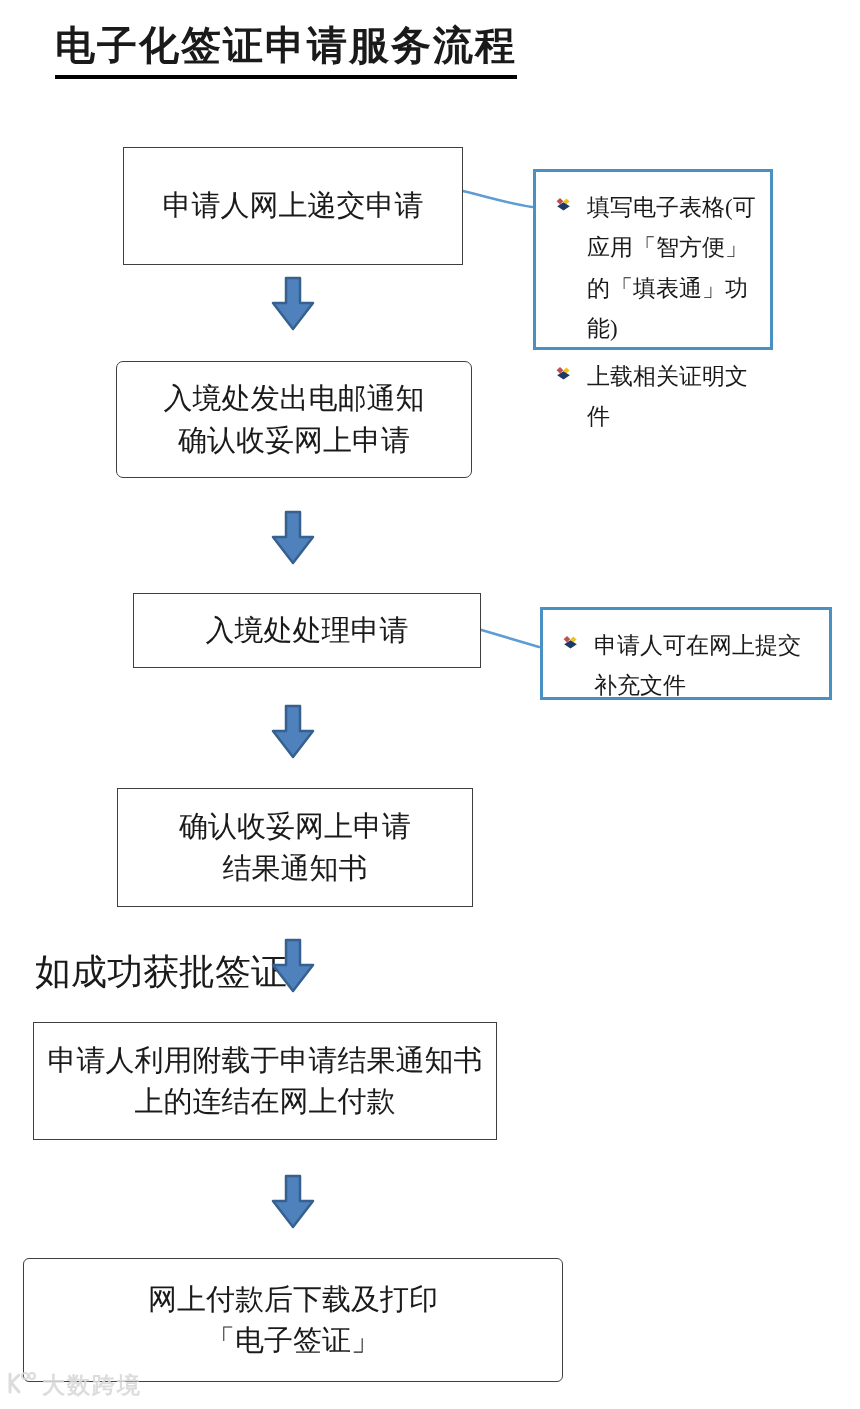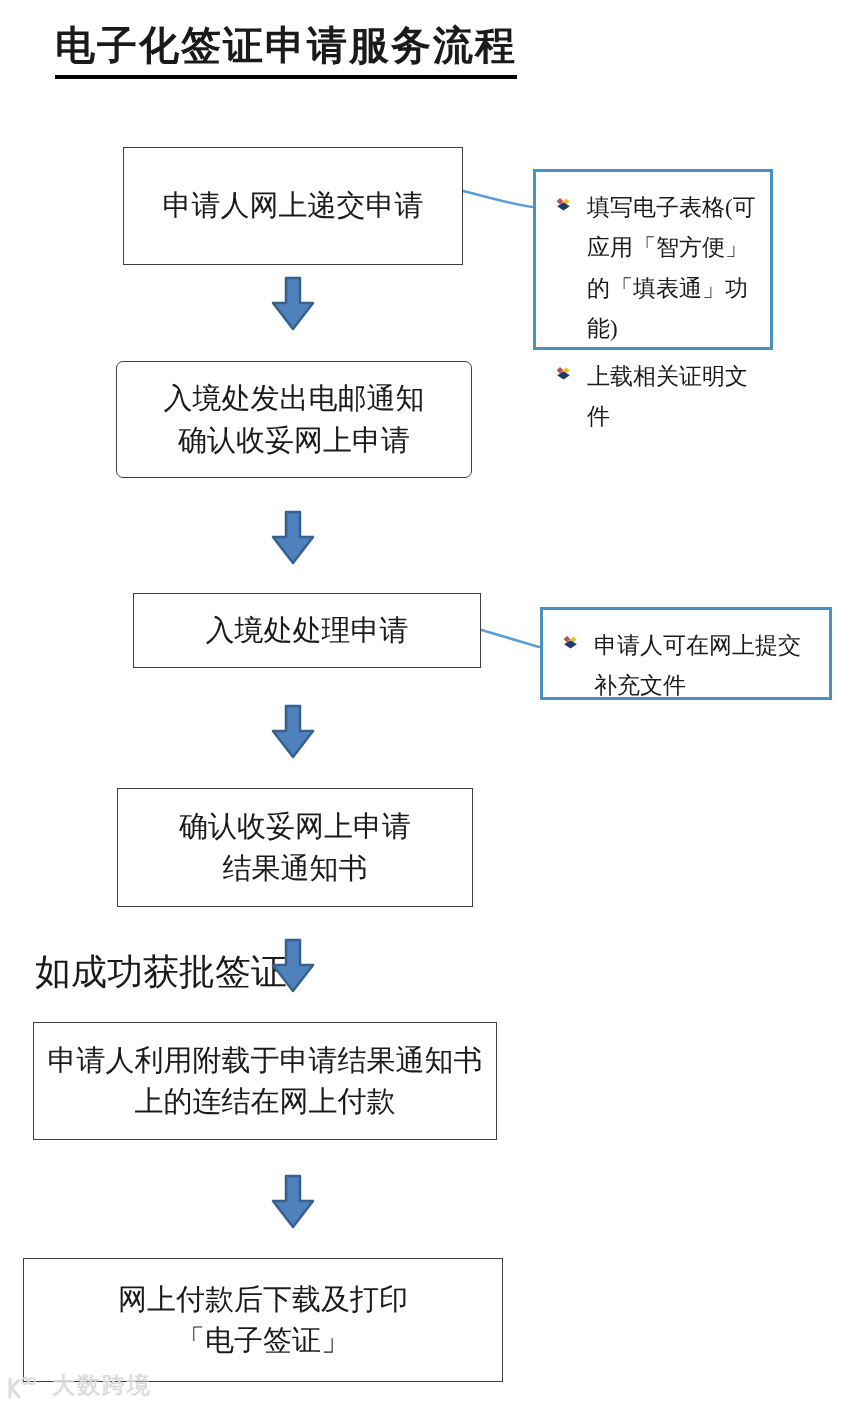--- a/index.html
+++ b/index.html
@@ -42,21 +42,21 @@
   .arrow path{fill:var(--arrow-fill);stroke:var(--arrow-stroke);stroke-width:2.5;stroke-linejoin:round;}
 
   .connectors{position:absolute;left:0;top:0;pointer-events:none;}
   .conn{fill:none;stroke:var(--connector);stroke-width:2.5;stroke-linecap:round;}
 
   .branch-label{
     position:absolute;left:35px;top:948px;font-size:36px;white-space:nowrap;
   }
 
   .watermark{
-    position:absolute;left:6px;top:1370px;display:flex;align-items:flex-end;gap:16px;
+    position:absolute;left:6px;top:1370px;display:flex;align-items:flex-start;gap:6px;
     color:var(--watermark);opacity:0.9;
   }
   .wm-logo{display:block;}
   .wm-text{font-size:23px;font-weight:bold;letter-spacing:2px;font-family:"Liberation Sans","DejaVu Sans",sans-serif;}
 </style>
 </head>
 <body>
 
 <div class="canvas">
 
@@ -115,21 +115,21 @@
     <span>申请人利用附载于申请结果通知书
 上的连结在网上付款</span>
   </div>
 
   <div class="arrow" style="left:270px;top:1174px;">
     <svg width="46" height="56" viewBox="0 0 46 56">
         <path d="M16 2 H30 V27 H43 L23 53 L3 27 H16 Z"></path>
       </svg>
   </div>
 
-  <div class="box" style="left:23px;top:1258px;width:480px;height:124px;">
+  <div class="box" style="left:23px;top:1258px;width:540px;height:124px;border-radius:6px;">
     <span>网上付款后下载及打印
 「电子签证」</span>
   </div>
 
   <div class="note" style="left:533px;top:169px;width:240px;height:181px;">
     <div class="note-item">
       <svg class="note-bullet" width="15" height="15" viewBox="0 0 15 15">
         <polygon points="4,1 7.4,4.2 4,7.4 0.6,4.2" fill="#C0504D"></polygon>
         <polygon points="10.4,1.6 13.6,4.4 10.4,7.2 7.2,4.4" fill="#F2C314"></polygon>
         <polygon points="7.5,5.2 13.8,9.2 7.5,13.6 1.2,9.2" fill="#1F3864"></polygon>

